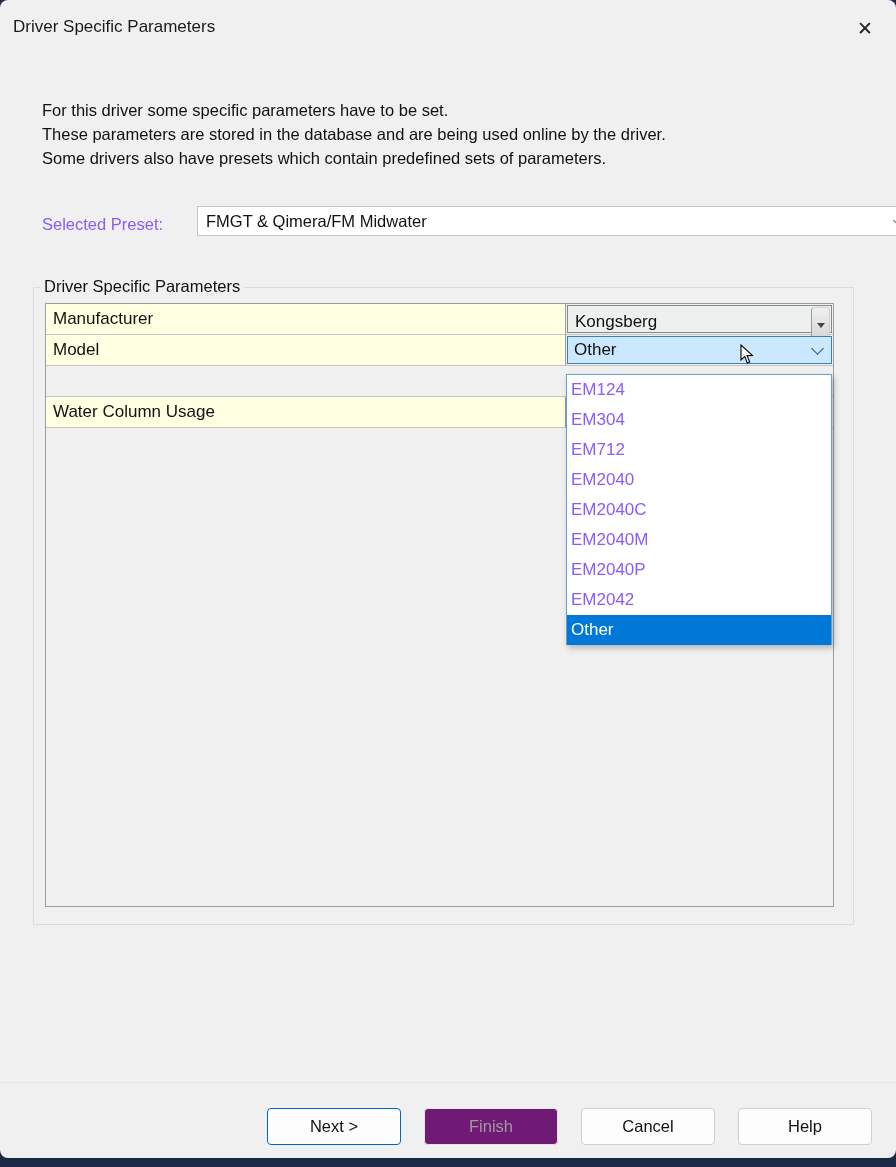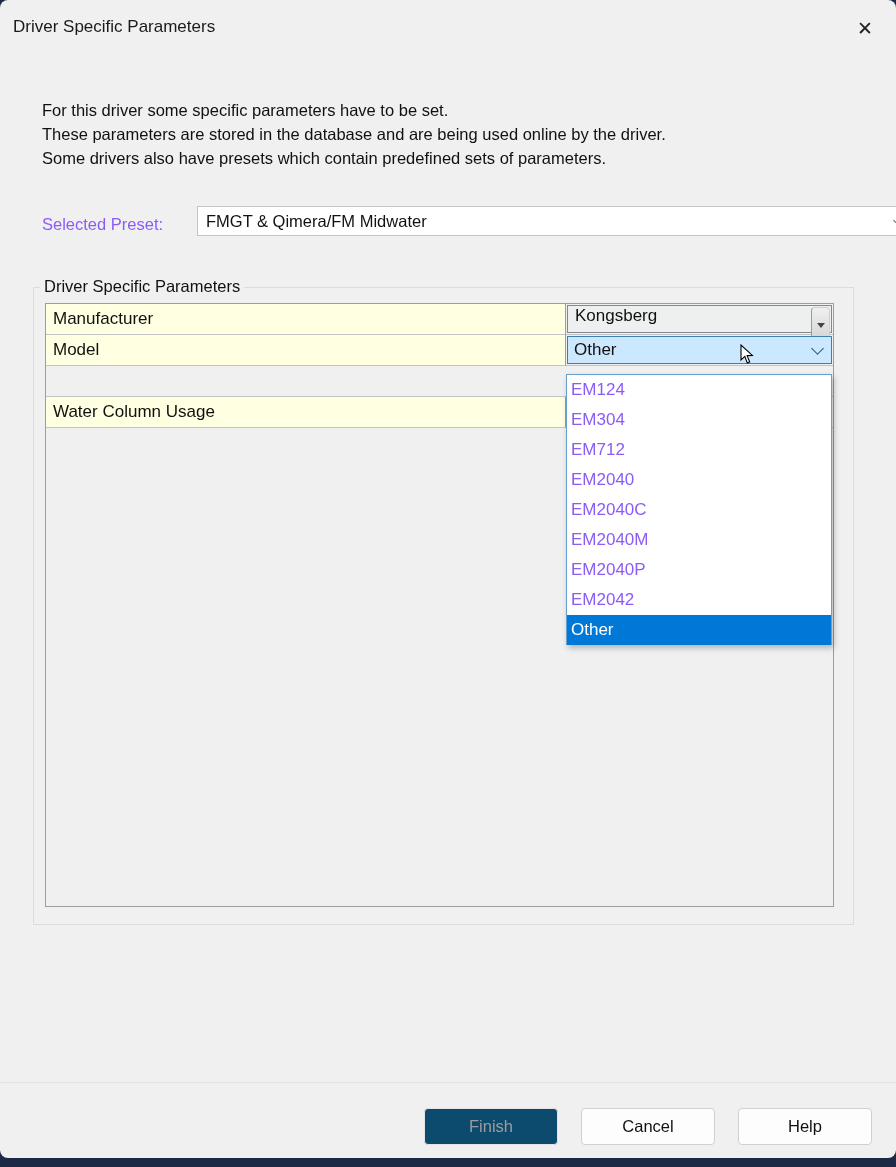--- a/index.html
+++ b/index.html
@@ -56,21 +56,21 @@
   .pcell-label{
     width:520px;flex:none;background:var(--row-label-bg,#ffffe1);
     border-right:1px solid #9d9d9d;border-bottom:1px solid #c3c3c3;
     box-sizing:border-box;display:flex;align-items:center;
     padding-left:7px;font-size:17px;color:#111;
   }
   .pcell-value{flex:1;position:relative;border-bottom:1px solid #c3c3c3;box-sizing:border-box;}
   
   .combo-classic{
     position:absolute;left:1px;top:1px;right:1px;bottom:1px;
-    background:#eef0f0;border:1px solid #828790;display:flex;align-items:flex-start;
+    background:#eef0f0;border:1px solid #828790;display:flex;align-items:flex-end;
   }
   .combo-classic .val{padding-left:7px;font-size:17px;color:#111;}
   .combo-classic .btn{
     position:absolute;right:1px;top:1px;bottom:1px;width:19px;
     background:linear-gradient(#f0f0f0,#d2d2d2);border-left:1px solid #9a9a9a;
     display:flex;align-items:center;justify-content:center;
   }
   .tri{width:0;height:0;border-left:4px solid transparent;border-right:4px solid transparent;border-top:5px solid #444;}
   
   .combo-open{
@@ -94,21 +94,21 @@
   
   .bottom-sep{position:absolute;left:0;right:0;top:1082px;height:1px;background:#e3e3e3;}
   .btn{
     position:absolute;top:1108px;width:134px;height:37px;
     background:#fdfdfd;border:1px solid #d0d0d0;border-radius:4px;
     display:flex;align-items:center;justify-content:center;
     font-size:16.5px;color:#111;box-sizing:border-box;
   }
   .btn-back{left:130px;}
   .btn-next{left:267px;border:1.5px solid var(--next-border,#0067c0);}
-  .btn-finish{left:424px;background:#0c4a6e;color:#9d9d9d;border-color:#e3e3e3;}
+  .btn-finish{left:424px;background:#701a75;color:#9d9d9d;border-color:#e3e3e3;}
   .btn-cancel{left:581px;}
   .btn-help{left:738px;}
 </style>
 </head>
 <body>
 
 <div class="dialog">
 
   <div class="titlebar">
     <div class="title-text">Driver Specific Parameters</div>
@@ -175,17 +175,18 @@
     <div class="dd-item">EM2040</div>
     <div class="dd-item">EM2040C</div>
     <div class="dd-item">EM2040M</div>
     <div class="dd-item">EM2040P</div>
     <div class="dd-item">EM2042</div>
     <div class="dd-item selected">Other</div>
   </div>
 
   <div class="bottom-sep"></div>
 
+  <div class="btn btn-next">Next &gt;</div>
   <div class="btn btn-finish">Finish</div>
   <div class="btn btn-cancel">Cancel</div>
   <div class="btn btn-help">Help</div>
 
 </div>
 
 </body></html>

